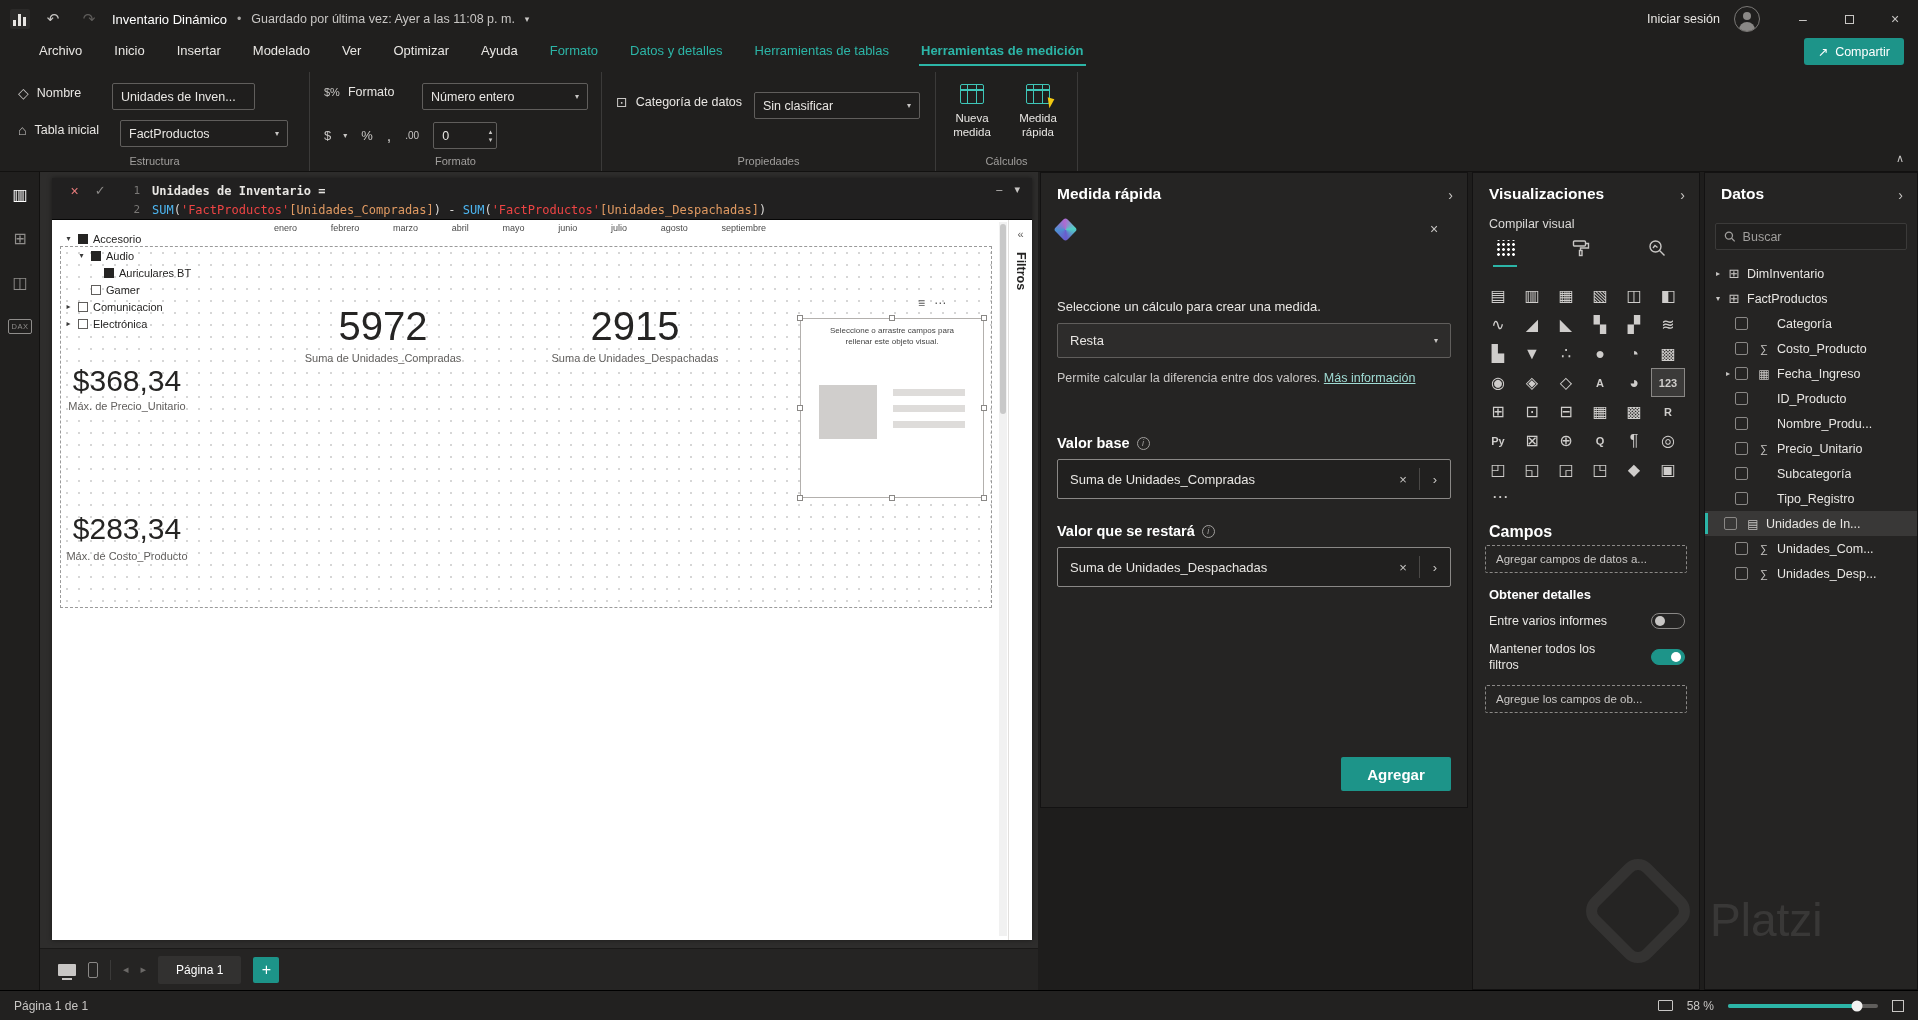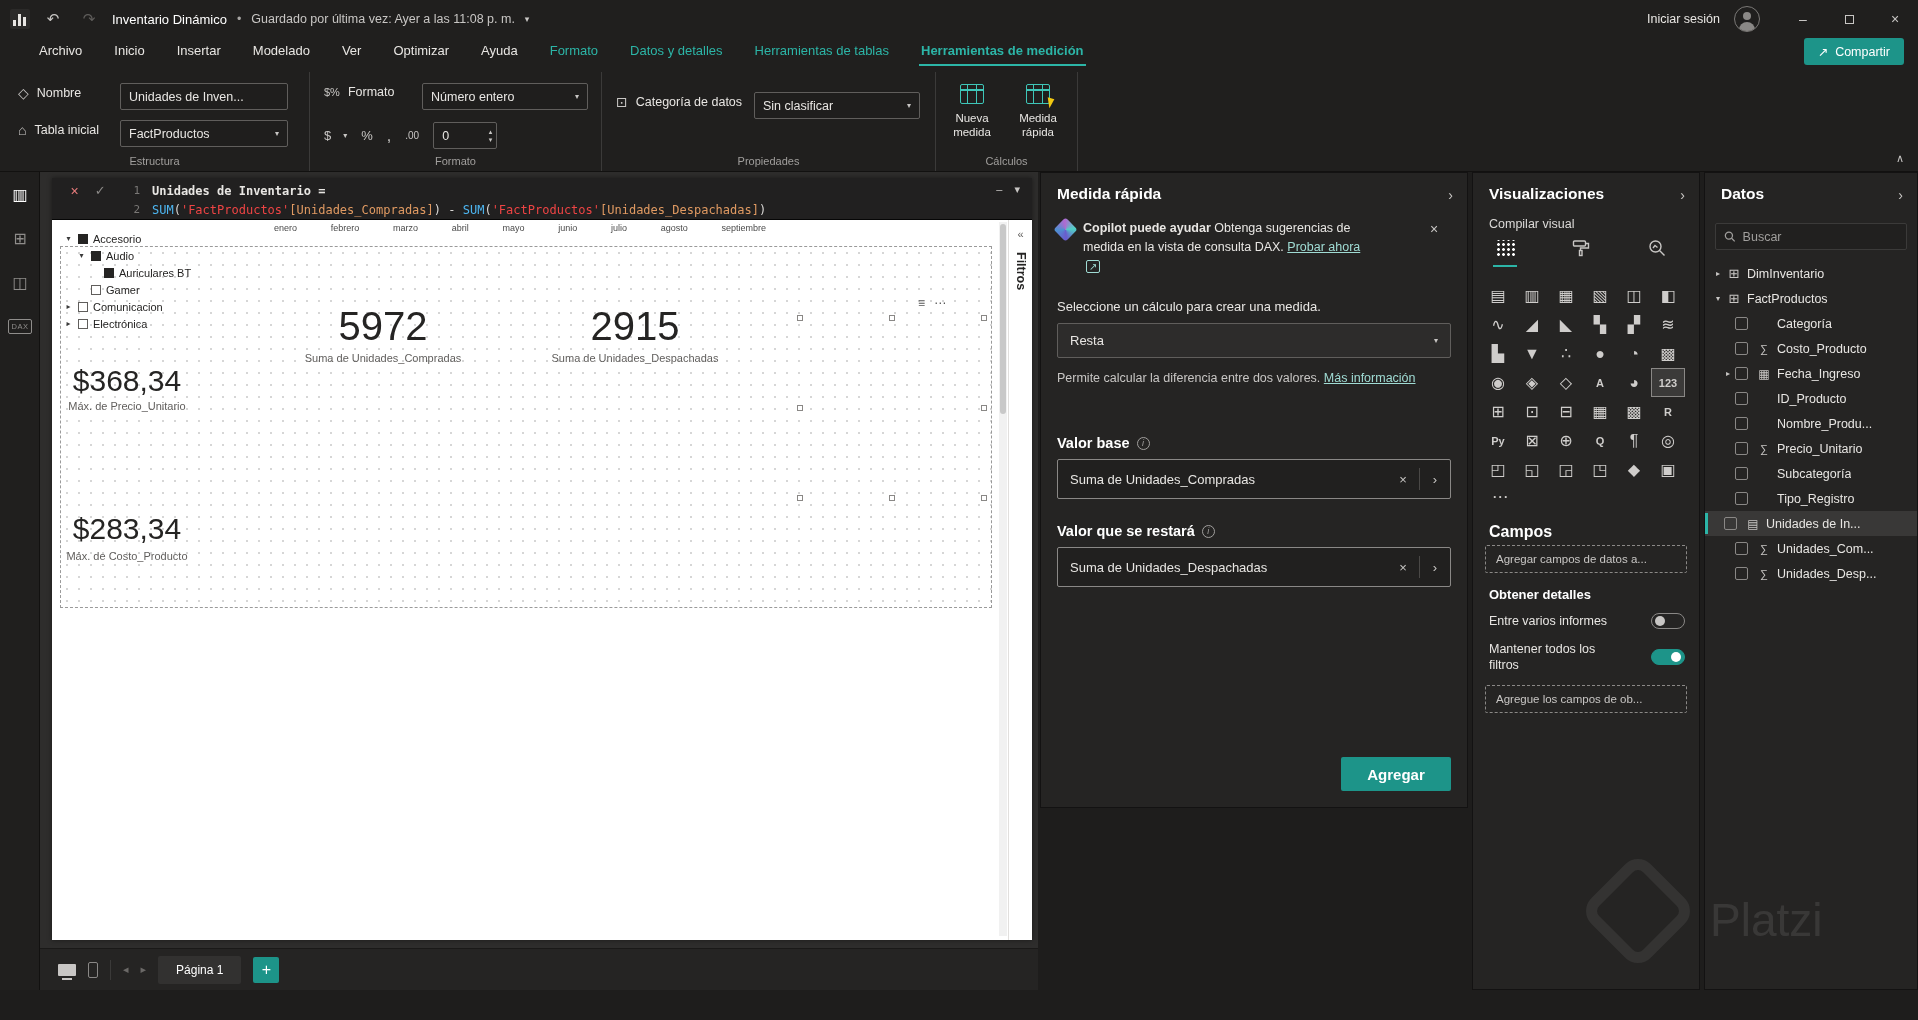--- a/index.html
+++ b/index.html
@@ -237,21 +237,21 @@
       <span>Compartir</span>
     </button>
   </div>
 
   <div class="ribbon">
     <div class="rgroup" style="left:0;width:310px">
       <div class="rrow" style="left:18px;top:13px">
         <span class="ric">◇</span>
         <span class="rlabel">Nombre</span>
       </div>
-      <input class="rinput" style="position: absolute; left: 120px; top: 11px; width: 168px;" value="Unidades de Inven...">
+      <input class="rinput" style="position: absolute; left: 112px; top: 11px; width: 143px;" value="Unidades de Inven...">
       <div class="rrow" style="left:18px;top:50px">
         <span class="ric">⌂</span>
         <span class="rlabel">Tabla inicial</span>
       </div>
       <div class="rdrop" style="position:absolute;left:120px;top:48px;width:168px">
         <span>FactProductos</span>
         <span class="dd">▾</span>
       </div>
       <div class="glabel">Estructura</div>
     </div>
@@ -380,20 +380,27 @@
       <div class="cardlab" style="left:483px;top:174px;width:200px">Suma de Unidades_Despachadas</div>
       <div class="cardnum" style="left:5px;top:186px;width:140px;font-size:30px">$368,34</div>
       <div class="cardlab" style="left:5px;top:222px;width:140px">Máx. de Precio_Unitario</div>
       <div class="cardnum" style="left:5px;top:334px;width:140px;font-size:30px">$283,34</div>
       <div class="cardlab" style="left:5px;top:372px;width:140px">Máx. de Costo_Producto</div>
 
       <div class="phv-tools">
         <span>≡</span>
         <span>⋯</span>
       </div>
+      <div class="phv">
+        <div class="phv-head">Seleccione o arrastre campos para rellenar este objeto visual.</div>
+        <div class="phv-box"></div>
+        <div class="phv-line" style="top:70px"></div>
+        <div class="phv-line" style="top:86px"></div>
+        <div class="phv-line" style="top:102px"></div>
+      </div>
       <span class="hnd" style="left:745px;top:137px"></span>
       <span class="hnd" style="left:837px;top:137px"></span>
       <span class="hnd" style="left:929px;top:137px"></span>
       <span class="hnd" style="left:745px;top:227px"></span>
       <span class="hnd" style="left:929px;top:227px"></span>
       <span class="hnd" style="left:745px;top:317px"></span>
       <span class="hnd" style="left:837px;top:317px"></span>
       <span class="hnd" style="left:929px;top:317px"></span>
 
       <div class="vsb">
@@ -435,26 +442,20 @@
       <span class="pb-tab">Página 1</span>
       <span class="pb-plus">+</span>
     </div>
   </div>
 
   <div class="pane qmpane">
     <div class="ptitle">Medida rápida</div>
     <div class="pcol">›</div>
     <div class="qm-copilot">
       <span class="cpic"></span>
-      <p>
-        <b>Copilot puede ayudar</b>
-        <span>Obtenga sugerencias de medida en la vista de consulta DAX.</span>
-        <span class="cp-link">Probar ahora</span>
-        <span class="cp-ext">↗</span>
-      </p>
       <span class="cp-x">×</span>
     </div>
     <div class="qm-instruction">Seleccione un cálculo para crear una medida.</div>
     <div class="qm-select">
       <span>Resta</span>
       <span class="dd">▾</span>
     </div>
     <div class="qm-desc">
       <span>Permite calcular la diferencia entre dos valores.</span>
       <span class="lnk">Más información</span>
@@ -661,19 +662,31 @@
         </div>
         <div class="drow " style="padding-left:16px">
           <span class="dchev"></span>
           <span class="dcb show"></span>
           <span class="dic sigma"></span>
           <span class="dlabel">Unidades_Desp...</span>
         </div>
       </div>
   </div>
 
+  <div class="statusbar">
+    <span>Página 1 de 1</span>
+    <div class="sb-right">
+      <span class="fitic"></span>
+      <span>58 %</span>
+      <span class="slider">
+          <span class="fill"></span>
+          <span class="thumb"></span>
+        </span>
+      <span class="fullic"></span>
+    </div>
+  </div>
 
   <div class="wm">
     <span class="wm-logo"></span>
     <span class="wm-text">Platzi</span>
   </div>
 
 </div>
 
 </body></html>

